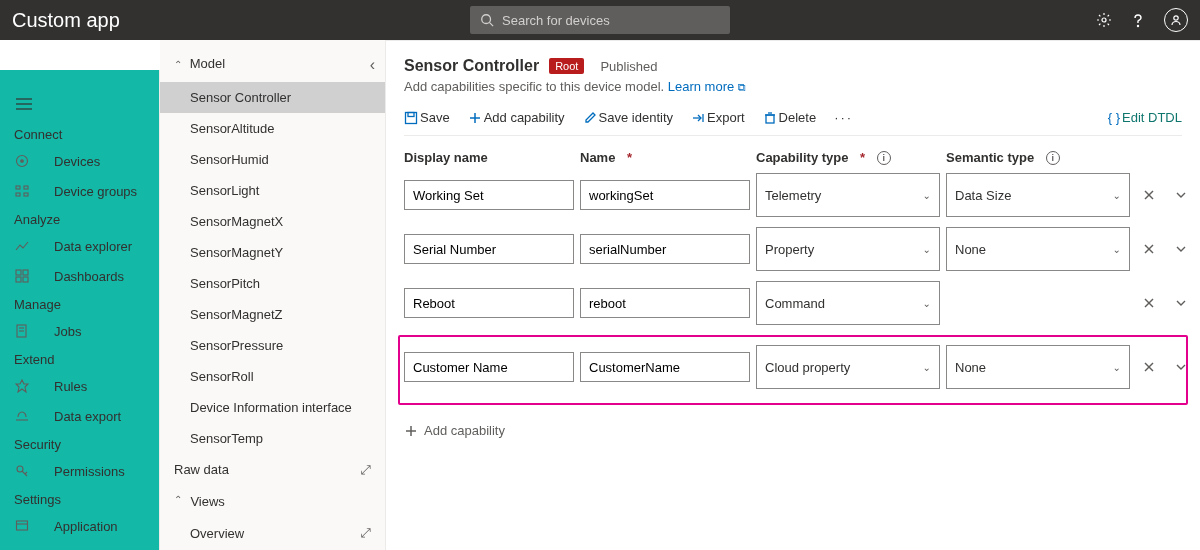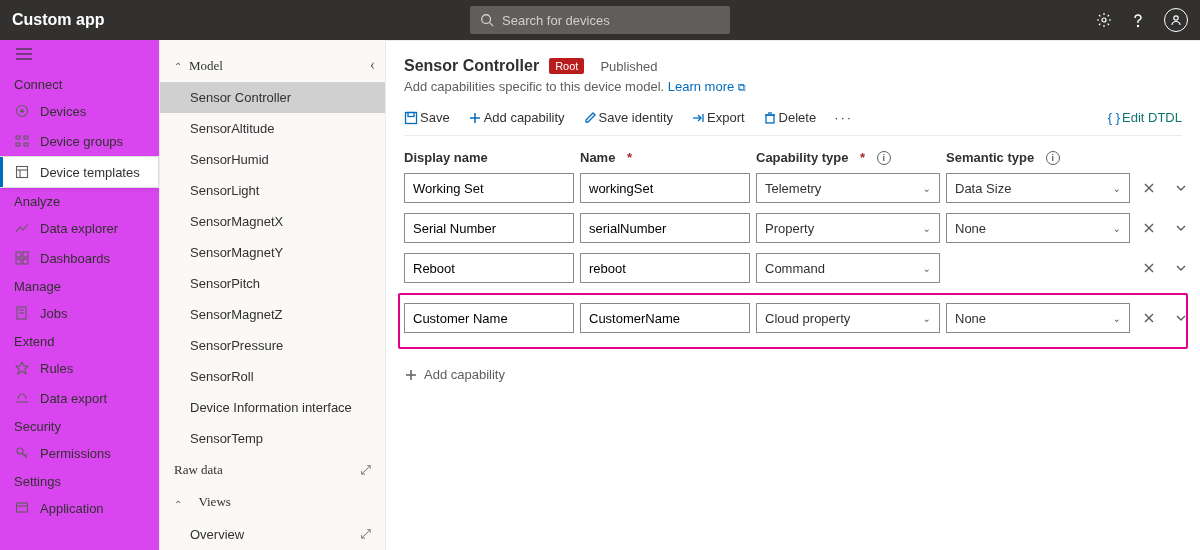--- a/index.html
+++ b/index.html
@@ -1,44 +1,44 @@
 <!DOCTYPE html>
 <html><head>
 <meta charset="utf-8">
 <style>
   * { box-sizing: border-box; margin: 0; padding: 0; }
   body { font-family: "Segoe UI", -apple-system, sans-serif; font-size: 13px; color: #323130; background: #fff; width: 1200px; height: 550px; overflow: hidden; }
   
   
   .header { height: 40px; background: #323130; display: flex; align-items: center; color: #fff; padding: 0 12px; }
-  .header-title { font-weight: 700; font-size: 16px; }
+  .header-title { font-weight: 400; font-size: 20px; }
   .search-box { margin-left: auto; margin-right: auto; width: 260px; height: 28px; background: #605e5c; border-radius: 2px; display: flex; align-items: center; padding: 0 10px; color: #d2d0ce; position: absolute; left: 50%; transform: translateX(-50%); }
   .search-box svg { margin-right: 8px; flex-shrink: 0; }
   .search-box input { background: transparent; border: none; color: #fde047; font-size: 13px; outline: none; width: 100%; }
   .search-box input::placeholder { color: #d2d0ce; }
   .header-right { margin-left: auto; display: flex; align-items: center; gap: 18px; }
   .header-icon { color: #fff; cursor: pointer; display: flex; }
   .avatar-circle { width: 24px; height: 24px; border: 1.5px solid #fff; border-radius: 50%; display: flex; align-items: center; justify-content: center; }
 
   .body-row { display: flex; height: calc(550px - 40px); }
 
   
-  .sidebar { width: 160px; border-right: 1px solid #edebe9; background: #d946ef; padding-top: 0; overflow-y: auto; }
+  .sidebar { width: 160px; border-right: 1px solid #edebe9; background: #14b8a6; padding-top: 20px; overflow-y: auto; margin-top: 30px; }
   .sidebar-hamburger { padding: 8px 16px; cursor: pointer; }
   .sidebar-section { padding: 6px 14px 4px; font-size: 13px; color: #323130; }
-  .sidebar-item { display: flex; align-items: center; padding: 7px 14px; cursor: pointer; gap: 10px; font-size: 13px; color: #323130; }
+  .sidebar-item { display: flex; align-items: center; padding: 7px 14px; cursor: pointer; gap: 24px; font-size: 13px; color: #323130; }
   .sidebar-item.indent { padding-left: 28px; }
   .sidebar-item.active { background: #fff; box-shadow: 0 1px 3px rgba(0,0,0,.12); position: relative; border: 1px solid #ddd; border-left: none; }
   .sidebar-item.active::before { content:""; position:absolute; left:0; top:0; bottom:0; width:3px; background:#006cbe; }
   .sb-icon { width: 16px; height: 16px; display:flex; align-items:center; justify-content:center; color:#605e5c; }
   .sidebar-item.indent .sb-icon { margin-left: -14px; }
 
   
   .model-panel { width: 226px; background:#faf9f8; border-right: 1px solid #edebe9; padding-top: 8px; overflow-y:auto; font-size:13px; }
-  .model-hdr { display:flex; align-items:flex-end; padding: 8px 14px; cursor:pointer; gap:16px;font-family:Liberation Serif, serif; }
+  .model-hdr { display:flex; align-items:flex-start; padding: 8px 14px; cursor:pointer; gap:8px; }
   .model-hdr .chev { font-size:10px; color:#605e5c; }
   .model-hdr.back { justify-content:space-between; padding-right:10px; }
   .model-item { padding: 8px 14px 8px 30px; cursor:pointer; color:#323130; }
   .model-item.active { background:#d0d0d0; font-weight:400; }
   .model-item.with-expand { display:flex; justify-content:space-between; align-items:center; }
 
   
   .main { flex:1; padding: 16px 18px; overflow-y:auto; background:#fff; border-top:1px solid #edebe9; }
   .page-title-row { display:flex; align-items:center; gap:10px; margin-bottom:4px; }
   .page-title { font-size:16px; font-weight:600; }
@@ -56,21 +56,21 @@
 
   
   .cap-grid { margin-top: 14px; }
   .cap-head, .cap-row { display:grid; grid-template-columns: 170px 170px 184px 184px 26px 26px; gap: 6px; align-items:center; }
   .cap-head { font-size:13px; font-weight:600; color:#323130; margin-bottom:8px; }
   .cap-head .hcol { display:flex; align-items:center; gap:4px; }
   .req { color:#a4262c; }
   .info-icon { width:14px; height:14px; border:1px solid #605e5c; border-radius:50%; display:inline-flex; align-items:center; justify-content:center; font-size:9px; color:#605e5c; }
   .cap-row { margin-bottom: 10px; }
   .txt-in { height:30px; border:1px solid #8a8886; padding:0 8px; font-size:13px; outline:none; width:100%; font-family:inherit; background:#fff; }
-  .sel { height:30px; border:1px solid #8a8886; padding:0 8px; font-size:13px; display:flex; align-items:center; justify-content:space-between; background:#fff; cursor:pointer; }
+  .sel { height:44px; border:1px solid #8a8886; padding:0 8px; font-size:13px; display:flex; align-items:center; justify-content:space-between; background:#fff; cursor:pointer; }
   .sel .chev { color:#605e5c; font-size:10px; }
   .row-x { cursor:pointer; color:#605e5c; display:flex; justify-content:center; }
   .highlight-row { border:2px solid #e3008c; padding:8px 4px 4px; margin:4px -6px 8px; border-radius:2px; }
   .add-cap-row { display:flex; align-items:center; gap:6px; color:#605e5c; cursor:pointer; padding:10px 0; font-size:13px; }
 </style>
 </head>
 <body>
 
 <div class="header">
   <span class="header-title">Custom app</span>
@@ -129,30 +129,20 @@
       <span class="sb-icon">
           <svg width="14" height="14" viewBox="0 0 14 14" fill="none" stroke="currentColor" stroke-width="1.1">
             <rect x="1" y="2" width="4" height="3"></rect>
             <rect x="9" y="2" width="4" height="3"></rect>
             <rect x="1" y="9" width="4" height="3"></rect>
             <rect x="9" y="9" width="4" height="3"></rect>
           </svg>
         </span>
       <span>Device groups</span>
     </div>
-    <div class="sidebar-item indent active">
-      <span class="sb-icon">
-          <svg width="14" height="14" viewBox="0 0 14 14" fill="none" stroke="currentColor" stroke-width="1.1">
-            <rect x="1.5" y="1.5" width="11" height="11"></rect>
-            <line x1="1.5" y1="5" x2="12.5" y2="5"></line>
-            <line x1="5" y1="5" x2="5" y2="12.5"></line>
-          </svg>
-        </span>
-      <span>Device templates</span>
-    </div>
     <div class="sidebar-section">Analyze</div>
     <div class="sidebar-item indent">
       <span class="sb-icon">
           <svg width="14" height="14" viewBox="0 0 14 14" fill="none" stroke="currentColor" stroke-width="1.1">
             <polyline points="1,11 5,6 8,9 13,3"></polyline>
           </svg>
         </span>
       <span>Data explorer</span>
     </div>
     <div class="sidebar-item indent">

